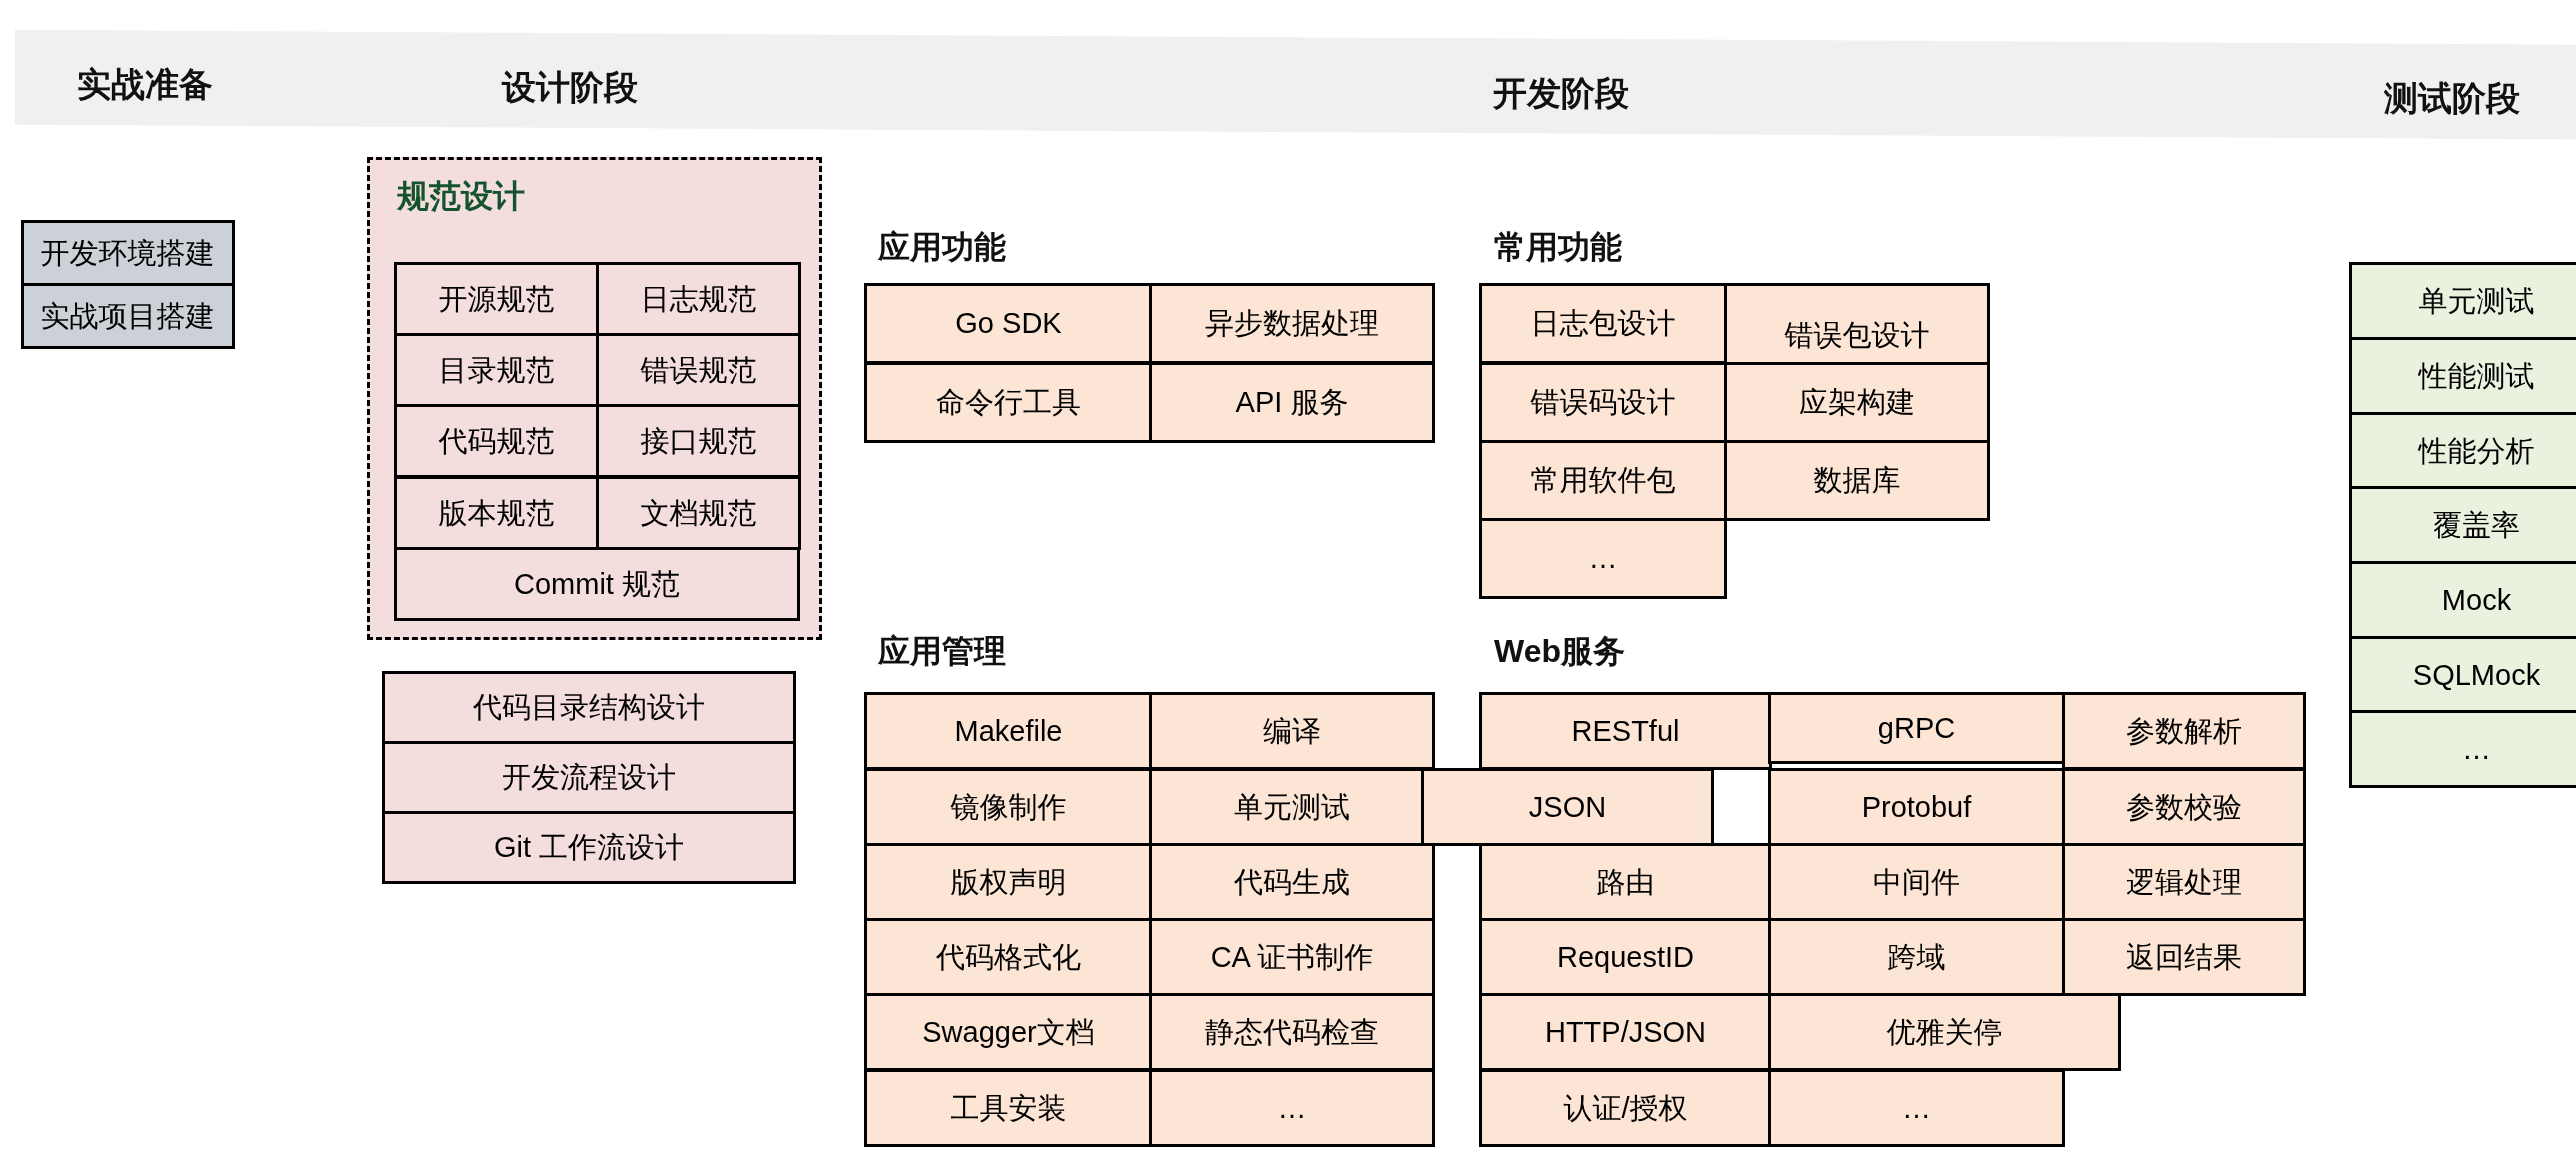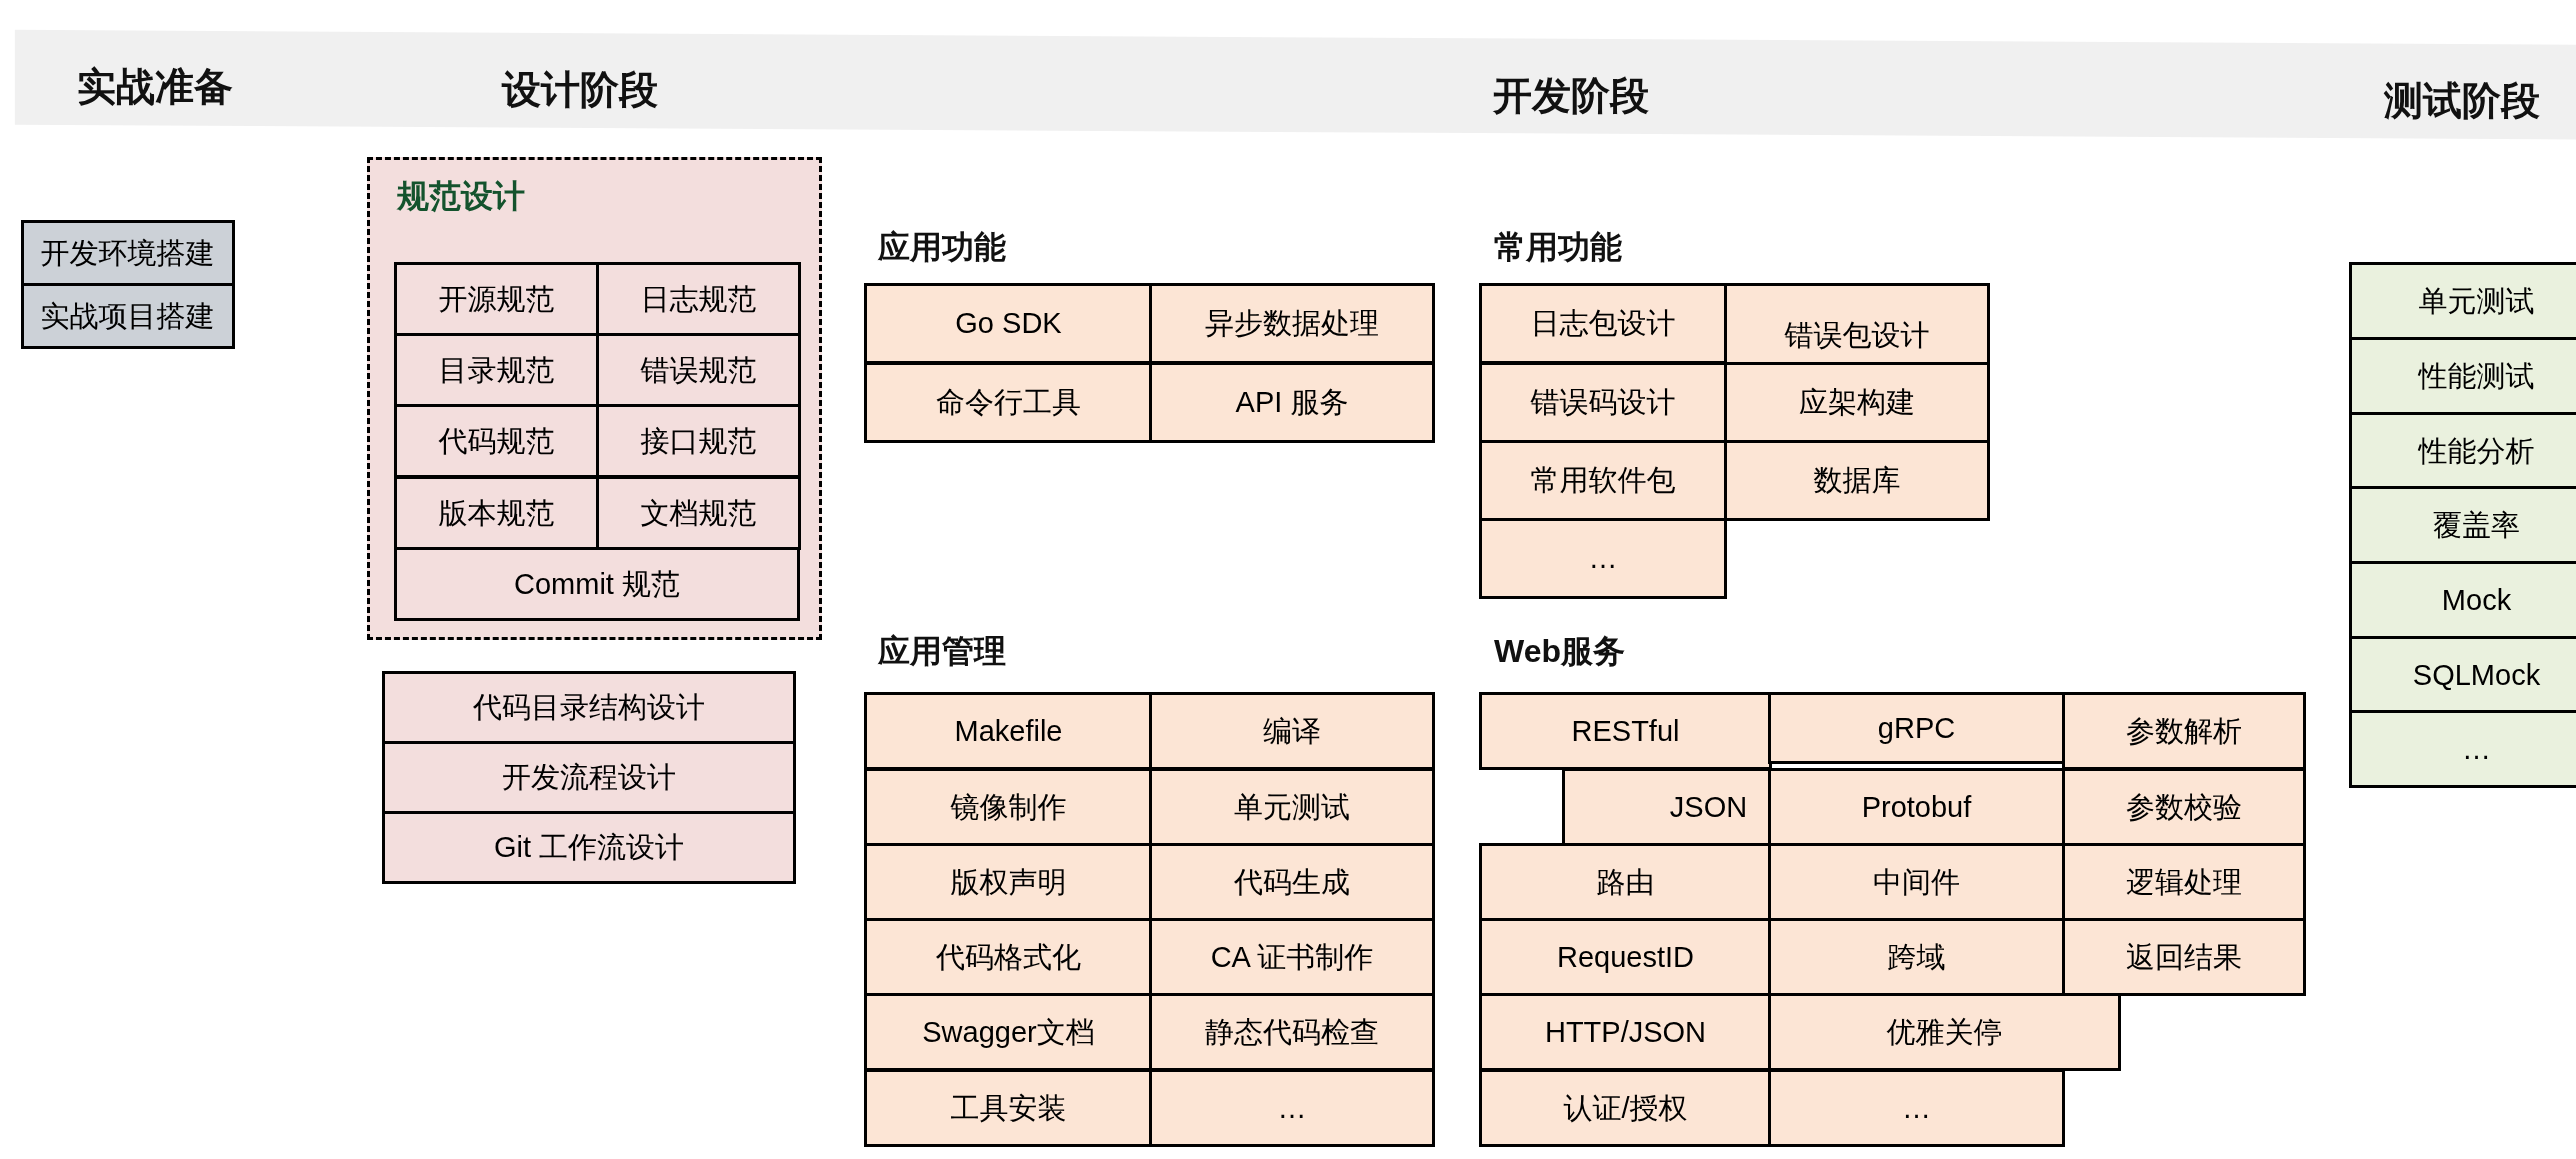--- a/index.html
+++ b/index.html
@@ -1,19 +1,19 @@
 <!DOCTYPE html>
 <html style="font-size:8.2px"><head>
 <meta charset="utf-8">
 <style>
   html,body{margin:0;padding:0;background:#ffffff;}
   .canvas{position:relative;width:3284px;height:1159px;background:#ffffff;
           font-family:"Liberation Sans",sans-serif;overflow:hidden;}
   .banner-svg{position:absolute;left:0;top:0;pointer-events:none;}
-  .stage{position:absolute;font-size:39px;font-weight:bold;color:#111111;
+  .stage{position:absolute;font-size:34px;font-weight:bold;color:#111111;
          line-height:1;white-space:nowrap;}
   .title{position:absolute;font-size:32px;font-weight:bold;color:#111111;
          line-height:1;white-space:nowrap;}
   .cell{position:absolute;display:flex;align-items:center;justify-content:center;
         border:3.1px solid #000000;box-sizing:border-box;font-size:29px;color:#000000;
         line-height:1;white-space:nowrap;}
   .gray  {background:#ccd1d7;}
   .pink  {background:#f3dedd;}
   .peach {background:#fce5d5;}
   .green {background:#eaf1de;}
@@ -94,21 +94,21 @@
     <div class="cell peach" style="left:1479px;top:362px;width:248px;height:81px">错误码设计</div>
     <div class="cell peach" style="left:1724px;top:362px;width:266px;height:81px">应架构建</div>
     <div class="cell peach" style="left:1479px;top:440px;width:248px;height:81px">常用软件包</div>
     <div class="cell peach" style="left:1724px;top:440px;width:266px;height:81px">数据库</div>
     <div class="cell peach" style="left:1479px;top:518px;width:248px;height:81px">…</div>
   </div>
 
   <span class="title" style="left:1494px;top:635px">Web服务</span>
   <div class="group">
     <div class="cell peach" style="left:1479px;top:692px;width:293px;height:78px">RESTful</div>
-    <div class="cell peach" style="left:1562px;top:768px;width:293px;height:78px">JSON</div>
+    <div class="cell peach" style="left:1421px;top:768px;width:293px;height:78px">JSON</div>
     <div class="cell peach" style="left:1479px;top:843px;width:293px;height:78px">路由</div>
     <div class="cell peach" style="left:1479px;top:918px;width:293px;height:78px">RequestID</div>
     <div class="cell peach" style="left:1479px;top:993px;width:293px;height:78px">HTTP/JSON</div>
     <div class="cell peach" style="left:1479px;top:1069px;width:293px;height:78px">认证/授权</div>
     <div class="cell peach" style="left:1768px;top:692px;width:297px;height:72px">gRPC</div>
     <div class="cell peach" style="left:1768px;top:768px;width:297px;height:78px">Protobuf</div>
     <div class="cell peach" style="left:1768px;top:843px;width:297px;height:78px">中间件</div>
     <div class="cell peach" style="left:1768px;top:918px;width:297px;height:78px">跨域</div>
     <div class="cell peach" style="left:1768px;top:993px;width:353px;height:78px">优雅关停</div>
     <div class="cell peach" style="left:1768px;top:1069px;width:297px;height:78px">…</div>

